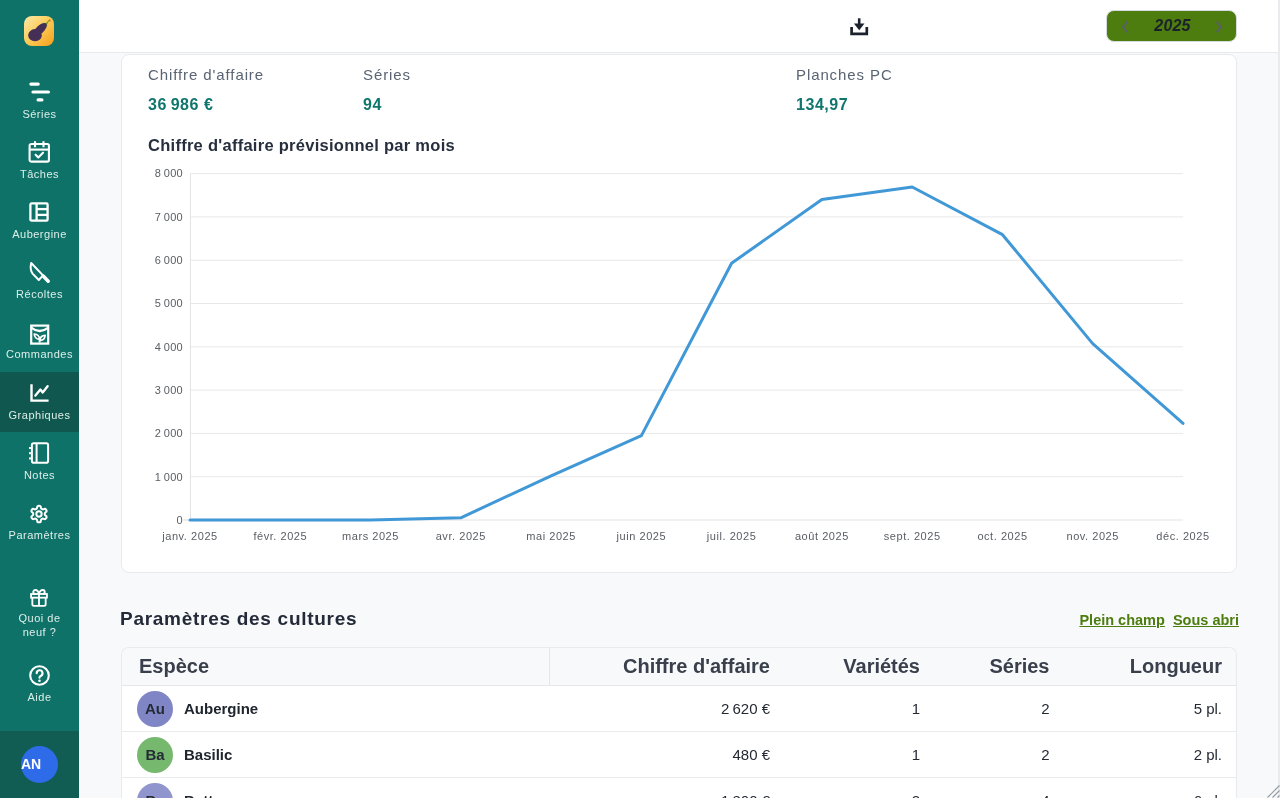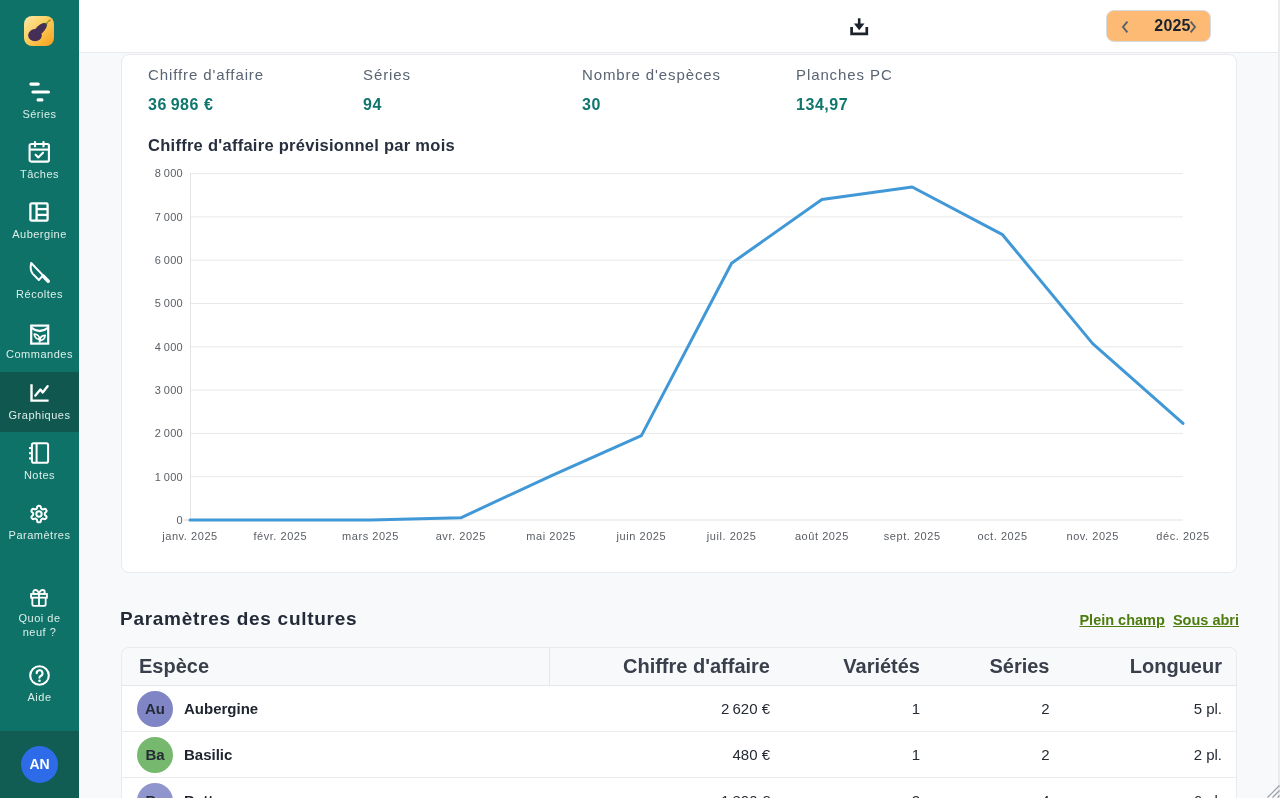--- a/index.html
+++ b/index.html
@@ -4,26 +4,26 @@
 <title>Dashboard</title>
 <style>
   * { margin:0; padding:0; box-sizing:border-box; }
   html,body { width:1280px; height:798px; overflow:hidden; }
   body { font-family:"Liberation Sans", sans-serif; background:#f8f9fb; position:relative; }
   #sidebar { position:absolute; left:0; top:0; width:79px; height:798px; background:#0f7268; z-index:5; }
   .sb-item { position:absolute; left:0; width:79px; text-align:center; color:#ddeeea; font-size:11px; letter-spacing:0.5px; }
   .sb-item .lbl { display:block; line-height:14px; }
   .sb-active { position:absolute; left:0; top:372px; width:79px; height:60px; background:#10584f; }
   #sb-footer { position:absolute; left:0; top:731px; width:79px; height:67px; background:#115d54; }
-  #avatar { position:absolute; left:21px; top:746px; width:37px; height:37px; border-radius:50%; background:#2e6be9; color:#fff; font-weight:bold; font-size:14px; text-align:center; line-height:37px; }
+  #avatar { position:absolute; left:21px; top:746px; width:37px; height:37px; border-radius:50%; background:#2e6be9; color:#fff; font-weight:bold; font-size:14px; text-align:left; line-height:37px; }
   #topbar { position:absolute; left:79px; top:0; width:1201px; height:53px; background:#fff; border-bottom:1px solid #e8eaee; z-index:4; }
   #dlicon { position:absolute; left:770px; top:13px; }
   #select { position:absolute; left:814px; top:10px; width:194px; height:32px; border:1px solid #d7dbe0; border-radius:8px; background:#fff; font-size:15px; letter-spacing:0.8px; color:#242a35; line-height:30px; padding-left:11px; }
   #select svg { position:absolute; right:11px; top:10px; }
-  #yearnav { position:absolute; left:1027px; top:10px; width:105px; height:32px; border:1px solid #d7dbe0; border-radius:8px; background:#fdba74; }
+  #yearnav { position:absolute; left:1027px; top:10px; width:131px; height:32px; border:1px solid #d7dbe0; border-radius:8px; background:#4d7c0f;font-style:italic; }
   #yearnav .yr { position:absolute; left:0; width:131px; text-align:center; top:0; line-height:30px; font-weight:bold; font-size:16px; letter-spacing:0.2px; color:#1b212c; }
   #yearnav svg.l { position:absolute; left:14px; top:9px; }
   #yearnav svg.r { position:absolute; right:13px; top:9px; }
   #card1 { position:absolute; left:121px; top:54px; width:1116px; height:519px; background:#fff; border:1px solid #e8eaee; border-radius:8px; }
   .stat { position:absolute; top:10px; }
   .stat .sl { font-size:15px; letter-spacing:0.9px; color:#5a6472; line-height:19px; }
   .stat .sv { font-size:16px; letter-spacing:0.55px; font-weight:bold; color:#0f766e; line-height:25px; margin-top:8px; }
   #ctitle { position:absolute; left:26px; top:80.5px; font-size:16.5px; letter-spacing:0.27px; font-weight:bold; color:#272f3e; }
   #chart { position:absolute; left:0; top:0; }
   #sechead { position:absolute; left:120px; top:608px; font-size:19px; letter-spacing:0.72px; font-weight:bold; color:#232a38; }
@@ -160,24 +160,20 @@
   </div>
   <div id="card1">
     <div class="stat" style="left:26px">
       <div class="sl">Chiffre d'affaire</div>
       <div class="sv">36 986&nbsp;€</div>
     </div>
     <div class="stat" style="left:241px">
       <div class="sl">Séries</div>
       <div class="sv">94</div>
     </div>
-    <div class="stat" style="left:460px">
-      <div class="sl">Nombre d'espèces</div>
-      <div class="sv">30</div>
-    </div>
     <div class="stat" style="left:674px">
       <div class="sl">Planches PC</div>
       <div class="sv">134,97</div>
     </div>
     <div id="ctitle">Chiffre d'affaire prévisionnel par mois</div>
     <svg id="chart" width="1116" height="519" viewBox="0 0 1116 519">
     <line x1="68" y1="465.0" x2="1061" y2="465.0" stroke="#e3e3e3" stroke-width="1"></line>
     <line x1="68" y1="421.7" x2="1061" y2="421.7" stroke="#e8e8e8" stroke-width="1"></line>
     <line x1="68" y1="378.4" x2="1061" y2="378.4" stroke="#e8e8e8" stroke-width="1"></line>
     <line x1="68" y1="335.1" x2="1061" y2="335.1" stroke="#e8e8e8" stroke-width="1"></line>

